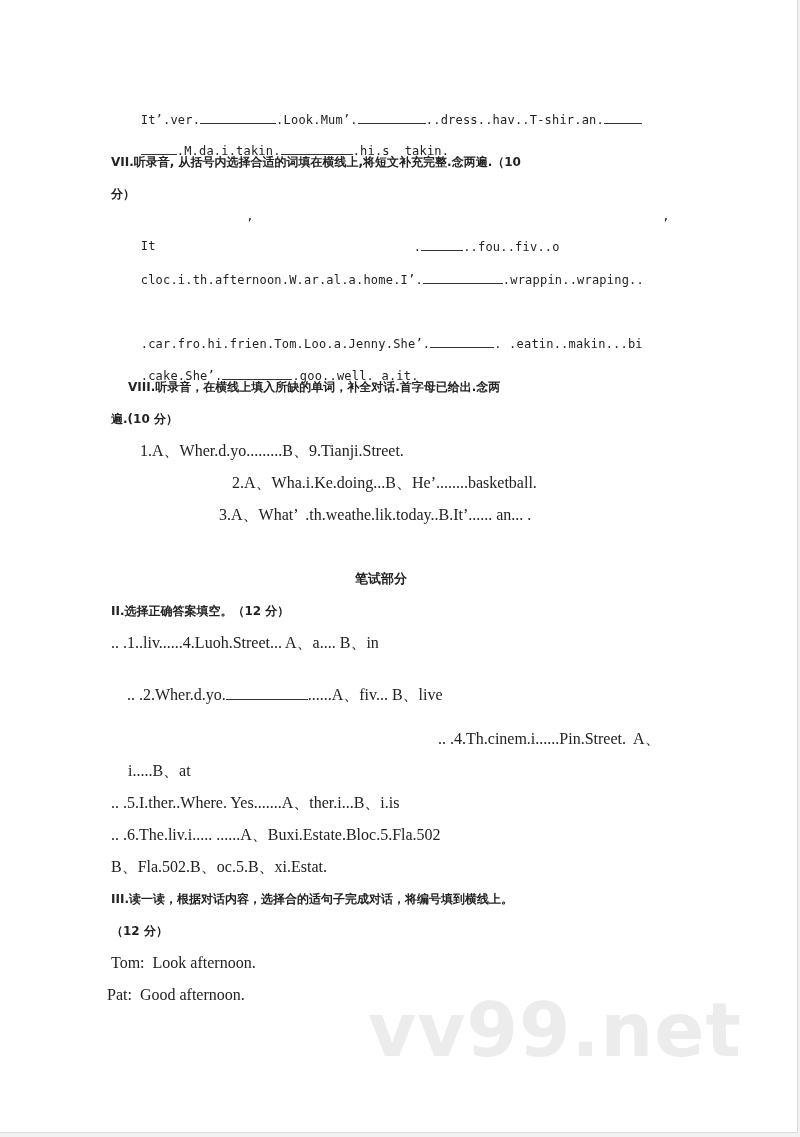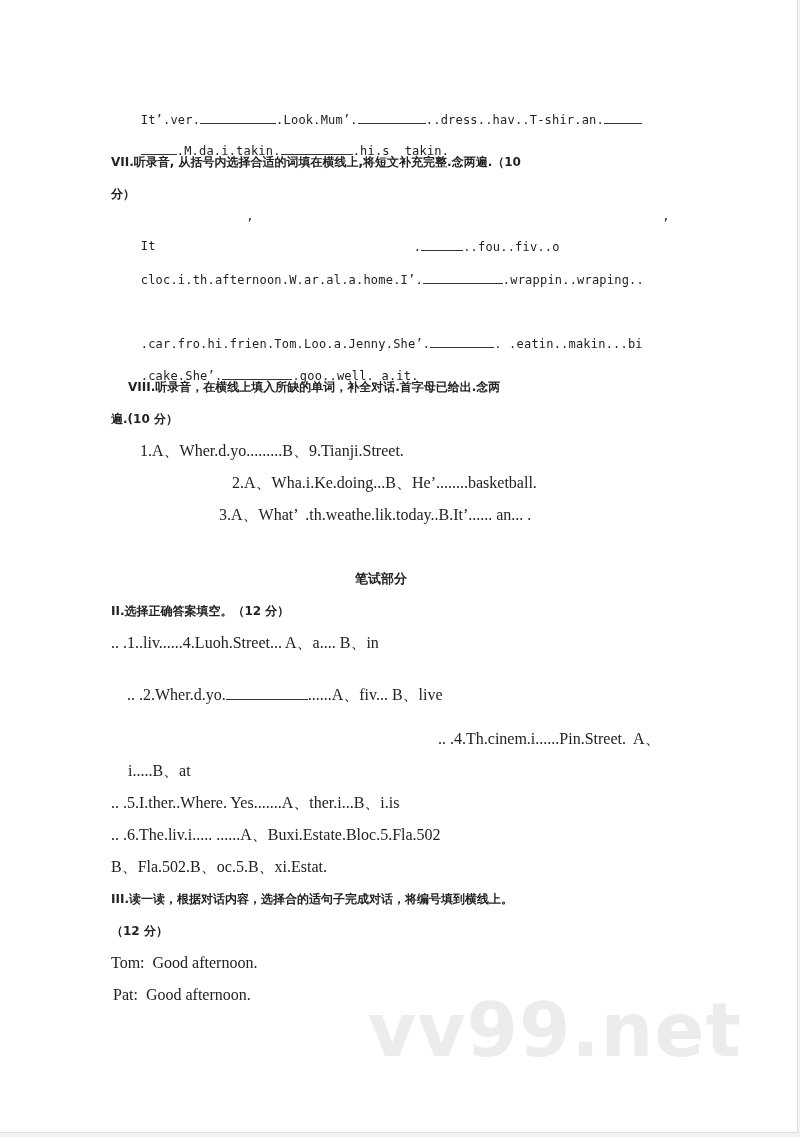--- a/index.html
+++ b/index.html
@@ -99,17 +99,17 @@
     <span>.. .2.Wher.d.yo.</span><span class="blank" style="width:82px"></span><span>......A、fiv... B、live</span>
   </div>
   <div class="line serif" style="left:438px; top:729px;">.. .4.Th.cinem.i......Pin.Street.  A、</div>
   <div class="line serif" style="left:128px; top:761px;">i.....B、at</div>
   <div class="line serif" style="left:111px; top:793px;">.. .5.I.ther..Where. Yes.......A、ther.i...B、i.is</div>
   <div class="line serif" style="left:111px; top:825px;">.. .6.The.liv.i..... ......A、Buxi.Estate.Bloc.5.Fla.502</div>
   <div class="line serif" style="left:111px; top:857px;">B、Fla.502.B、oc.5.B、xi.Estat.</div>
 
   <div class="line head" style="left:111px; top:889px;">III.读一读，根据对话内容，选择合的适句子完成对话，将编号填到横线上。</div>
   <div class="line head" style="left:111px; top:921px;">（12 分）</div>
-  <div class="line serif" style="left:111px; top:953px;">Tom:  Good afternoon.</div>
-  <div class="line serif" style="left:113px; top:985px;text-align:right;">Pat:  Good afternoon.</div>
+  <div class="line serif" style="left:111px; top:953px;">Tom:  Look afternoon.</div>
+  <div class="line serif" style="left:107px; top:985px;text-align:right;">Pat:  Good afternoon.</div>
 
   <div class="watermark">vv99.net</div>
 </div>
 
 </body></html>

